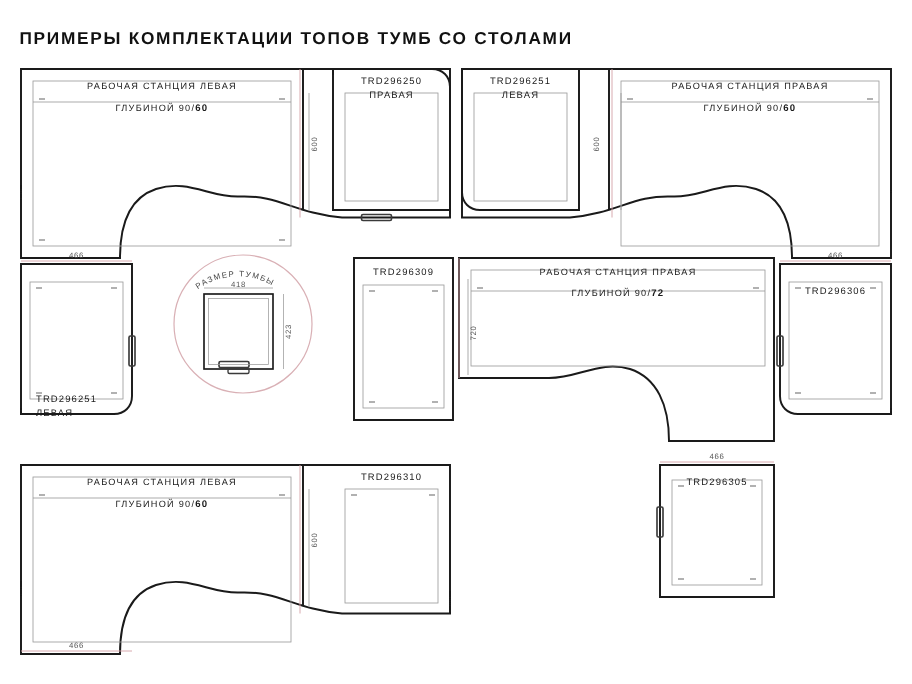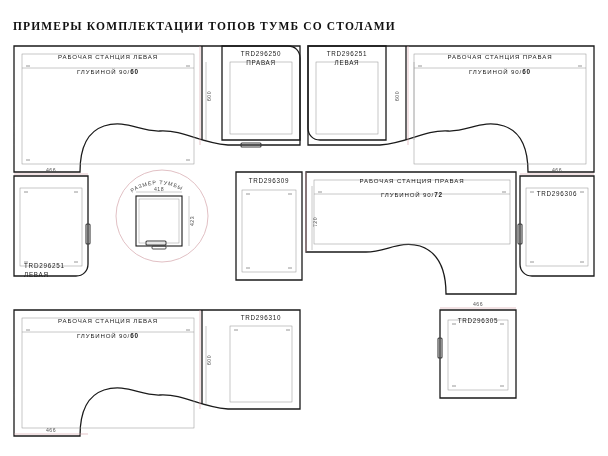--- a/index.html
+++ b/index.html
@@ -12,21 +12,20 @@
     position:relative;
   }
   #page-title{
     position:absolute;
     left:13px; top:20px;
     font-size:11.5px;
     font-weight:bold;
     letter-spacing:1.15px;
     color:#111111;
     white-space:nowrap;
-    font-family:Liberation Serif, serif;
   }
   #drawing-area{
     position:absolute;
     left:0; top:0;
     width:608px; height:456px;
   }
   svg{display:block;}
   .lbl{
     font-family:"Liberation Sans", sans-serif;
     fill:#1a1a1a;

